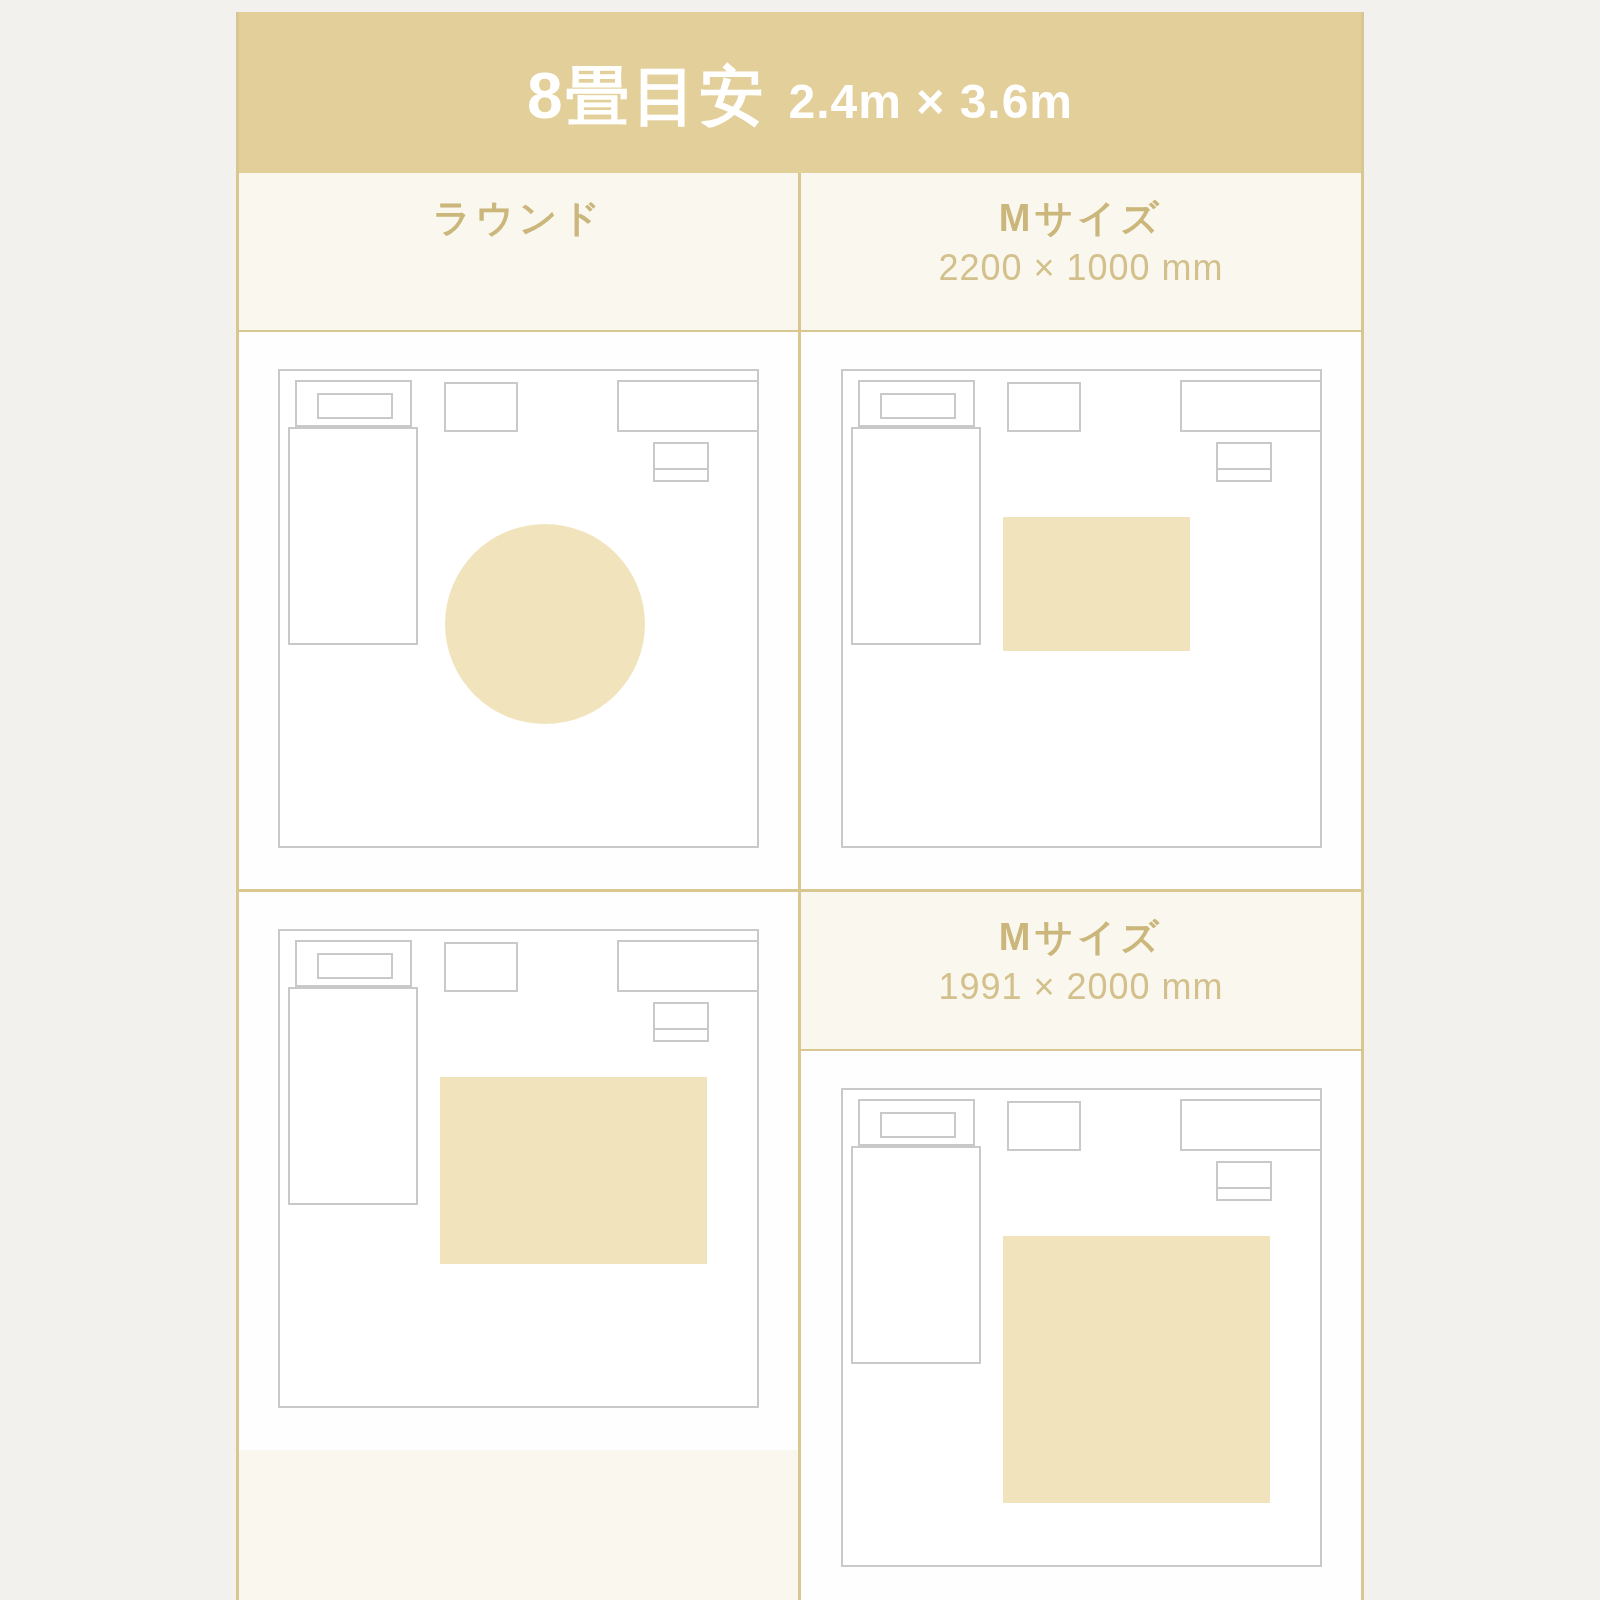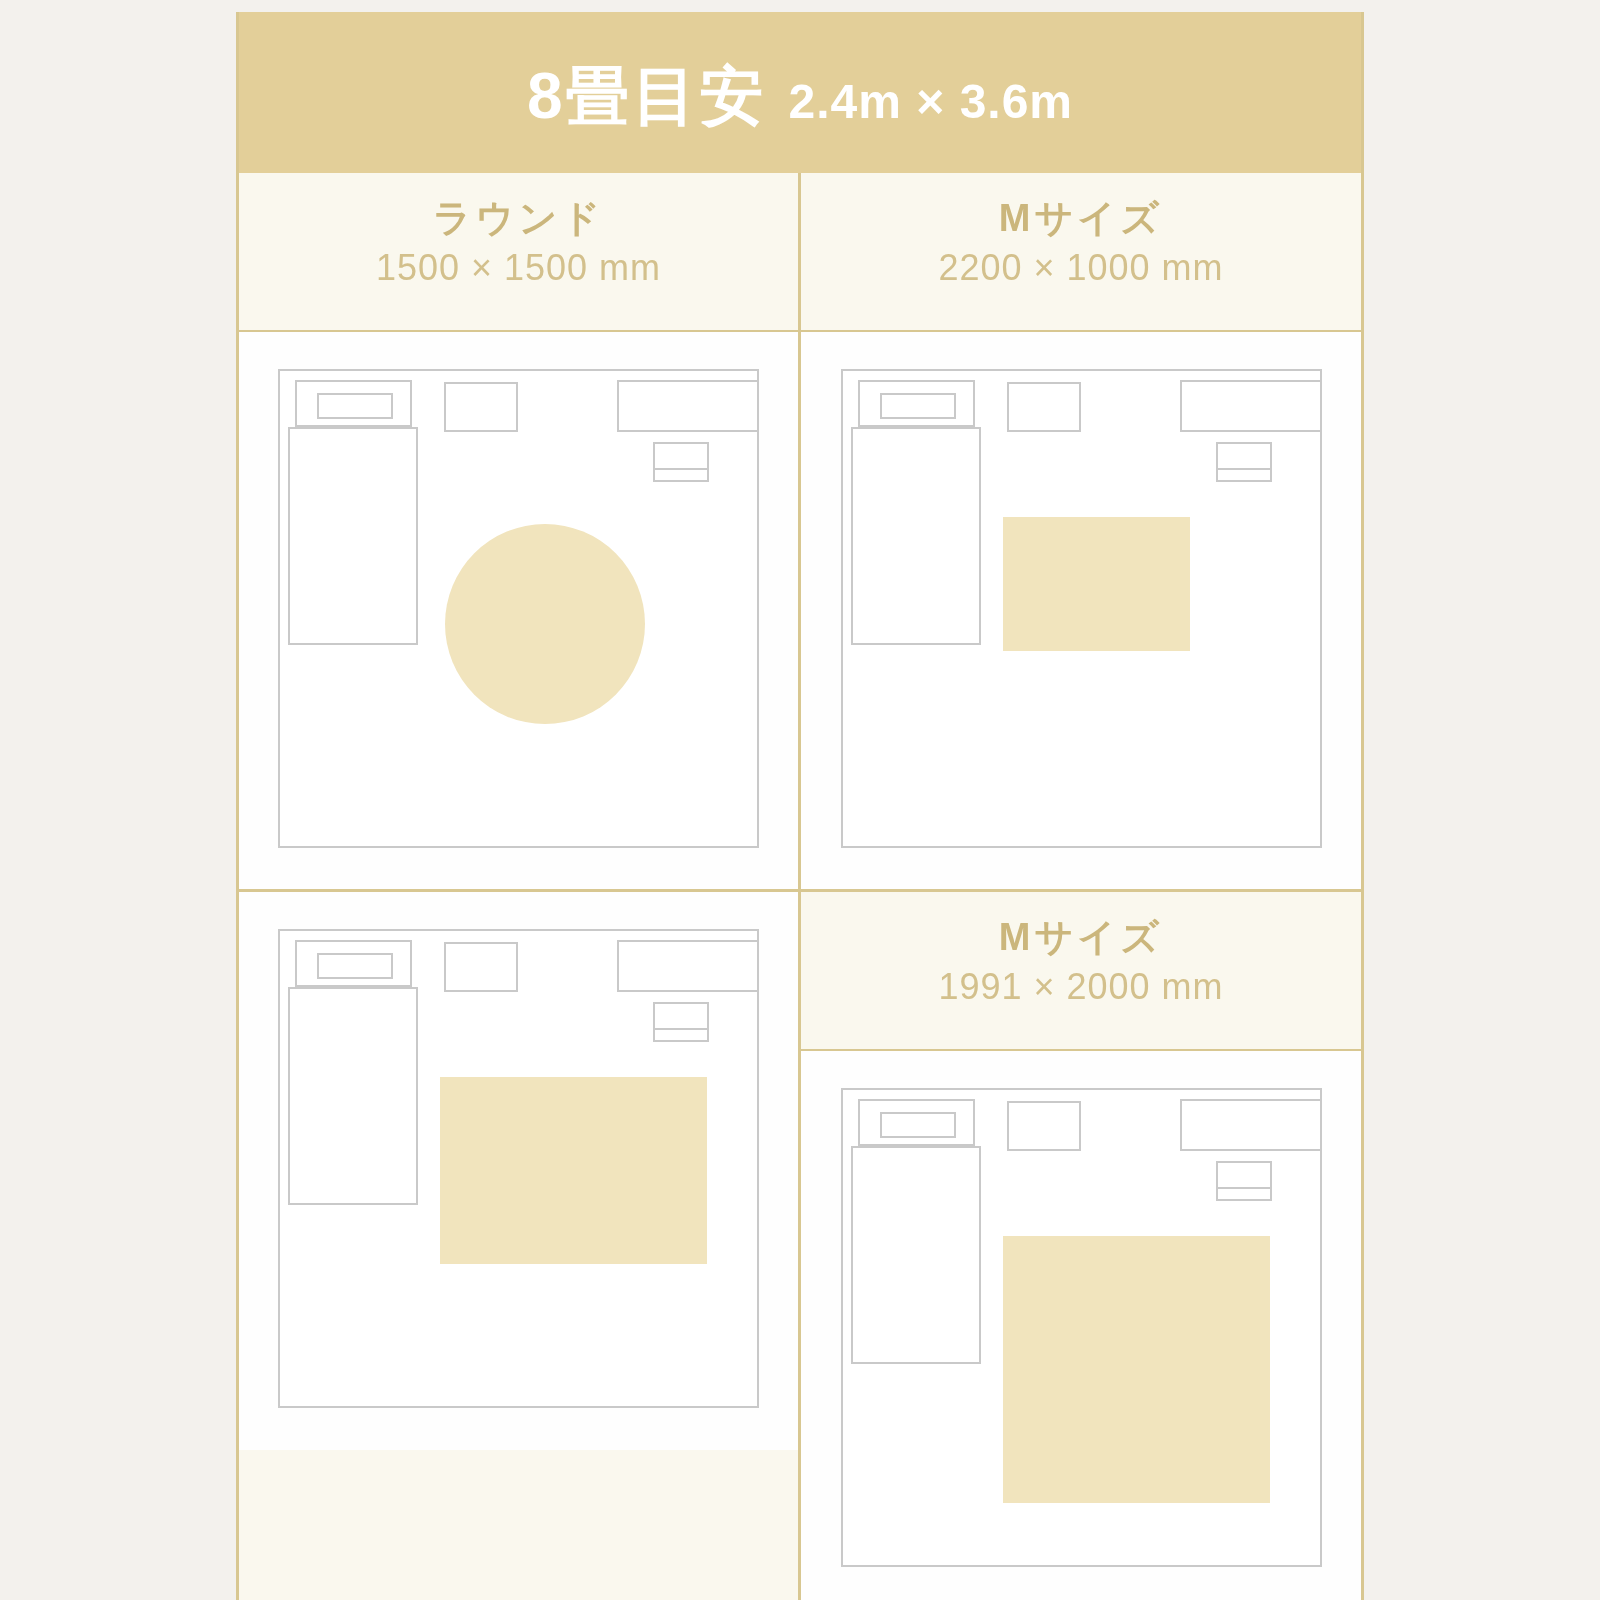--- a/index.html
+++ b/index.html
@@ -82,21 +82,20 @@
 <div class="page">
   <div class="content">
     <div class="header-band">
       <span class="header-title">8畳目安</span>
       <span class="header-dims">2.4m × 3.6m</span>
     </div>
     <div class="grid" id="grid">
   <section class="panel left top">
     <div class="title-area">
       <div class="panel-label">ラウンド</div>
-      <div class="panel-size">1500 × 1500 mm</div>
     </div>
     <div class="diagram-area">
       <div class="room">
         <div class="furn headboard"></div>
         <div class="furn pillow"></div>
         <div class="furn bed"></div>
         <div class="furn cabinet"></div>
         <div class="furn desk"></div>
         <div class="furn chair">
           <div class="chair-split"></div>

